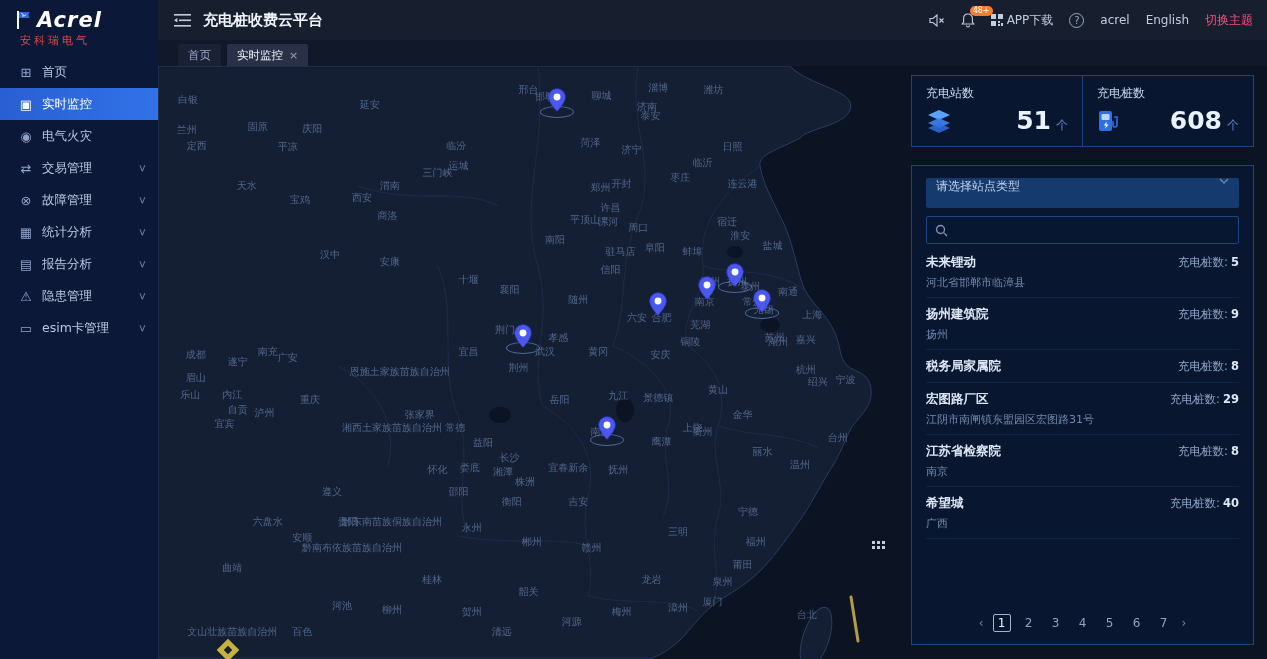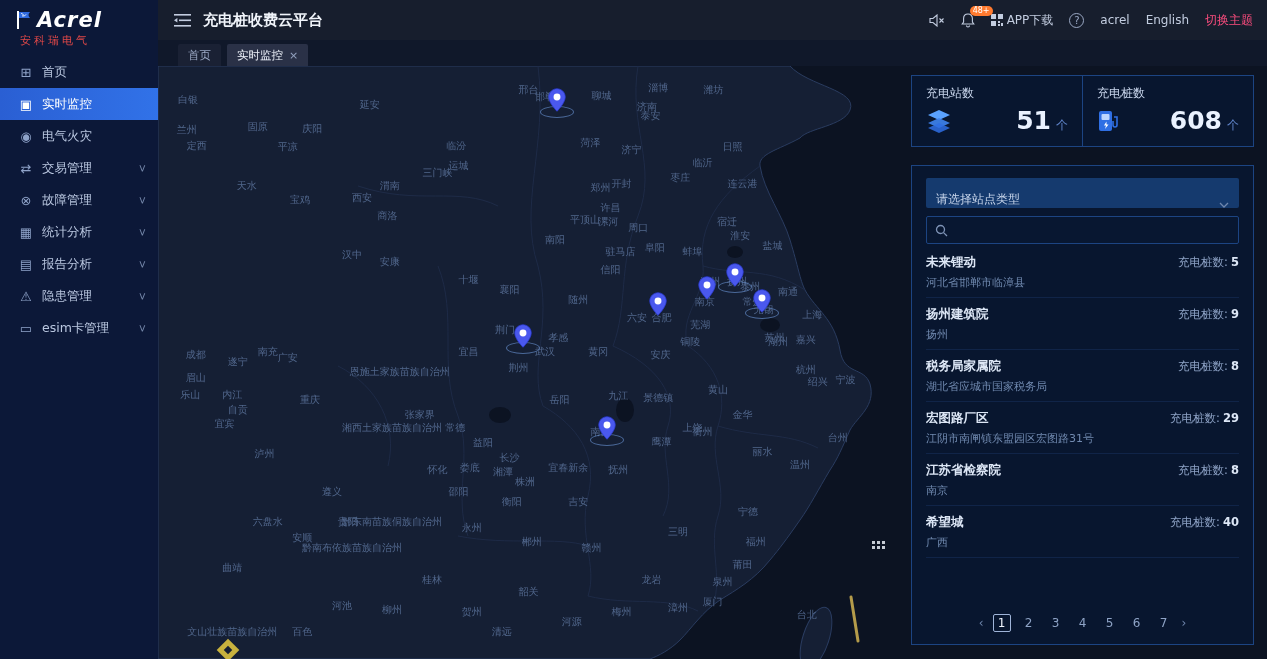--- a/index.html
+++ b/index.html
@@ -59,21 +59,21 @@
   .stat { flex:1; padding:9px 14px 8px; }
   .stat + .stat { border-left:1px solid var(--panelBorder); }
   .stat-label { color:#c9d6ec; font-size:12px; }
   .stat-row { display:flex; align-items:center; justify-content:space-between; margin-top:4px; }
   .stat-val { color:#eaf2ff; font-size:25px; font-weight:600; }
   .stat-unit { color:#5f83c8; font-size:12px; font-weight:normal; margin-left:5px; }
 
   .filter-card { position:absolute; top:99px; right:13px; width:343px; bottom:14px;
     background:var(--panelBg); border:1px solid var(--panelBorder); padding:12px 14px 8px;
     display:flex; flex-direction:column; }
-  .type-select { height:30px; background:#153a6e; border-radius:2px; display:flex; align-items:flex-end;
+  .type-select { height:30px; background:#153a6e; border-radius:2px; display:flex; align-items:flex-start;
     padding:0 10px; color:#c6d4ea; font-size:12px; cursor:pointer; flex-shrink:0; }
   .type-select .sel-chevron { margin-left:auto; }
   .search-box { margin-top:8px; height:28px; border:1px solid var(--panelBorder); border-radius:2px;
     background:rgba(9,25,52,.6); display:flex; align-items:center; padding:0 8px; flex-shrink:0; }
   .search-box input { flex:1; background:transparent; border:none; outline:none; color:#d6e1f2;
     font-size:12px; font-family:inherit; }
   .search-box input::placeholder { color:#6f86ad; }
   .st-list { flex:1; overflow:hidden; margin-top:2px; }
   .st-row { padding:8px 0 7px; border-bottom:1px solid rgba(32,64,120,.35); cursor:pointer; }
   .st-top { display:flex; align-items:center; justify-content:space-between; }
@@ -296,21 +296,21 @@
           <span class="map-label" style="left: 53.4%; top: 37.3%;">泰州</span>
           <span class="map-label" style="left: 56.8%; top: 38.1%;">南通</span>
           <span class="map-label" style="left: 49.3%; top: 39.8%;">南京</span>
           <span class="map-label" style="left: 53.6%; top: 39.8%;">常州</span>
           <span class="map-label" style="left: 54.6%; top: 41.1%;">无锡</span>
           <span class="map-label" style="left: 55.6%; top: 42.2%; margin-top: 22px;">苏州</span>
           <span class="map-label" style="left: 59%; top: 42%;">上海</span>
           <span class="map-label" style="left: 31.7%; top: 37.8%;">襄阳</span>
           <span class="map-label" style="left: 37.9%; top: 39.5%;">随州</span>
           <span class="map-label" style="left: 28%; top: 36.1%;">十堰</span>
-          <span class="map-label" style="left: 15.5%; top: 31.9%; margin-left: 22px;">汉中</span>
+          <span class="map-label" style="left: 15.5%; top: 31.9%;">汉中</span>
           <span class="map-label" style="left: 20.9%; top: 33.1%;">安康</span>
           <span class="map-label" style="left: 43.2%; top: 42.5%;">六安</span>
           <span class="map-label" style="left: 45.4%; top: 42.5%;">合肥</span>
           <span class="map-label" style="left: 48.9%; top: 43.7%;">芜湖</span>
           <span class="map-label" style="left: 48%; top: 46.5%;">铜陵</span>
           <span class="map-label" style="left: 45.3%; top: 48.7%;">安庆</span>
           <span class="map-label" style="left: 34.9%; top: 48.2%;">武汉</span>
           <span class="map-label" style="left: 36.1%; top: 45.9%;">孝感</span>
           <span class="map-label" style="left: 39.7%; top: 48.2%;">黄冈</span>
           <span class="map-label" style="left: 31.3%; top: 44.5%;">荆门</span>
@@ -319,21 +319,21 @@
           <span class="map-label" style="left: 21.8%; top: 51.6%;">恩施土家族苗族自治州</span>
           <span class="map-label" style="left: 13.7%; top: 56.3%;">重庆</span>
           <span class="map-label" style="left: 3.4%; top: 48.7%;">成都</span>
           <span class="map-label" style="left: 7.2%; top: 49.9%;">遂宁</span>
           <span class="map-label" style="left: 9.9%; top: 48.2%;">南充</span>
           <span class="map-label" style="left: 11.7%; top: 49.2%;">广安</span>
           <span class="map-label" style="left: 3.4%; top: 52.6%;">眉山</span>
           <span class="map-label" style="left: 2.9%; top: 55.5%;">乐山</span>
           <span class="map-label" style="left: 6.7%; top: 55.5%;">内江</span>
           <span class="map-label" style="left: 7.2%; top: 58%;">自贡</span>
-          <span class="map-label" style="left: 9.6%; top: 58.5%; margin-top: 41px;">泸州</span>
+          <span class="map-label" style="left: 9.6%; top: 58.5%;">泸州</span>
           <span class="map-label" style="left: 6%; top: 60.4%;">宜宾</span>
           <span class="map-label" style="left: 36.2%; top: 56.3%;">岳阳</span>
           <span class="map-label" style="left: 26.8%; top: 61%;">常德</span>
           <span class="map-label" style="left: 29.3%; top: 63.6%;">益阳</span>
           <span class="map-label" style="left: 23.6%; top: 58.9%;">张家界</span>
           <span class="map-label" style="left: 21.1%; top: 61%;">湘西土家族苗族自治州</span>
           <span class="map-label" style="left: 31.7%; top: 66.1%;">长沙</span>
           <span class="map-label" style="left: 33.1%; top: 70.2%;">株洲</span>
           <span class="map-label" style="left: 31.1%; top: 68.5%;">湘潭</span>
           <span class="map-label" style="left: 28.1%; top: 67.8%;">娄底</span>
@@ -478,21 +478,20 @@
                 <span class="st-name">扬州建筑院</span>
                 <span class="st-piles">充电桩数:<b>9</b></span>
               </div>
               <div class="st-loc">扬州</div>
             </div>
             <div class="st-row">
               <div class="st-top">
                 <span class="st-name">税务局家属院</span>
                 <span class="st-piles">充电桩数:<b>8</b></span>
               </div>
-              <div class="st-loc">湖北省应城市国家税务局</div>
             </div>
             <div class="st-row">
               <div class="st-top">
                 <span class="st-name">宏图路厂区</span>
                 <span class="st-piles">充电桩数:<b>29</b></span>
               </div>
               <div class="st-loc">江阴市南闸镇东盟园区宏图路31号</div>
             </div>
             <div class="st-row">
               <div class="st-top">

